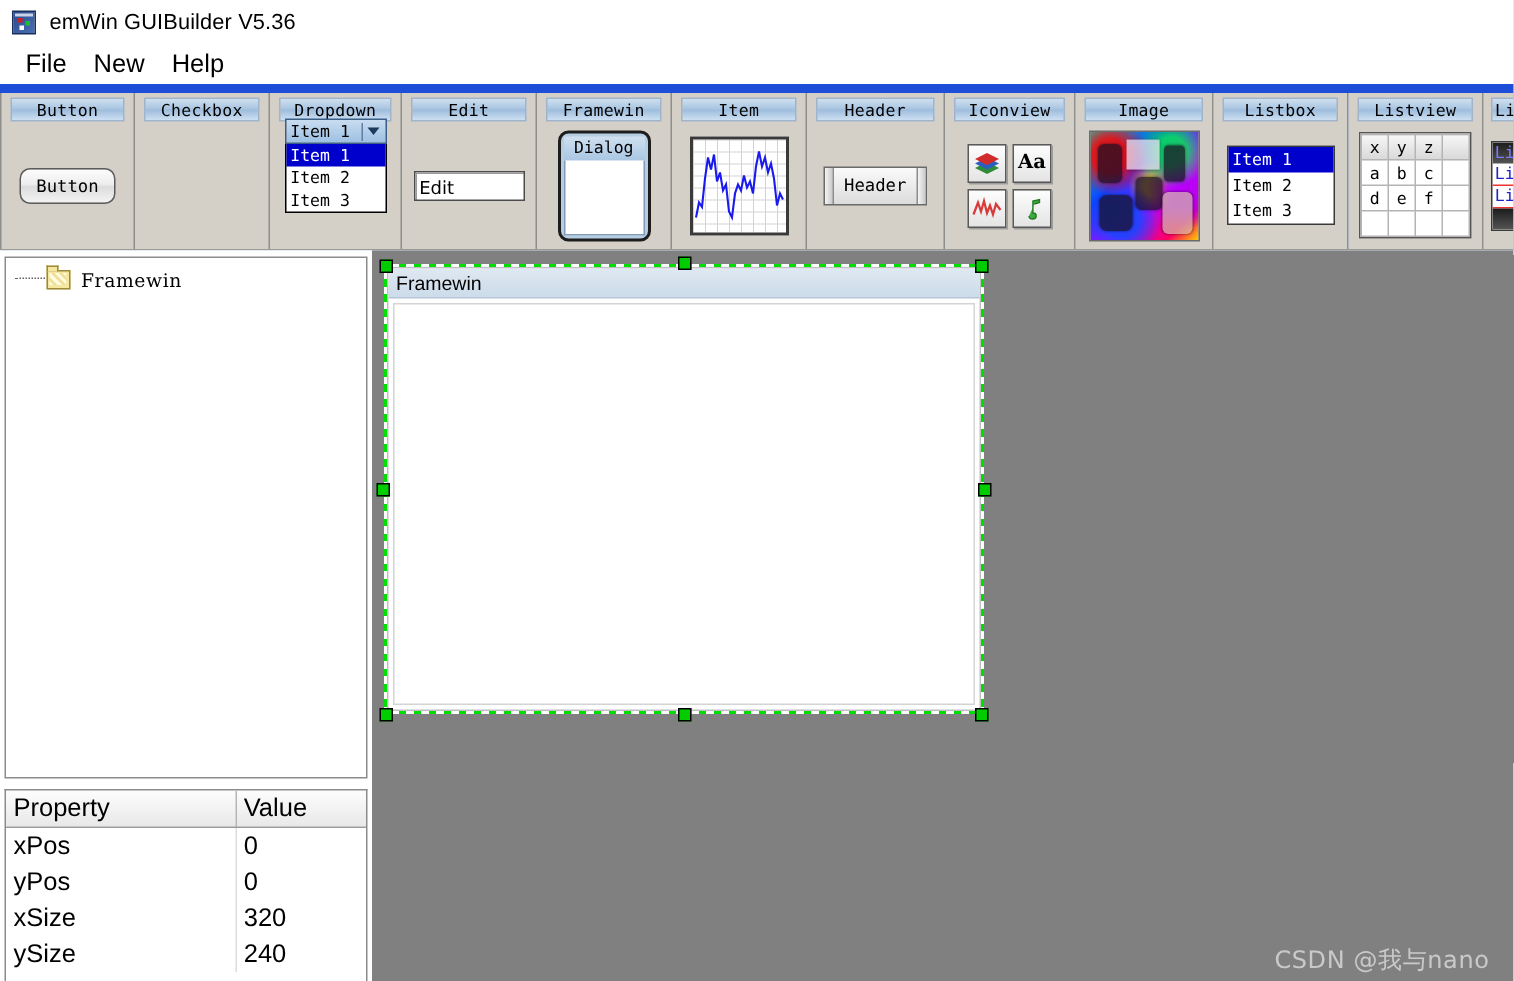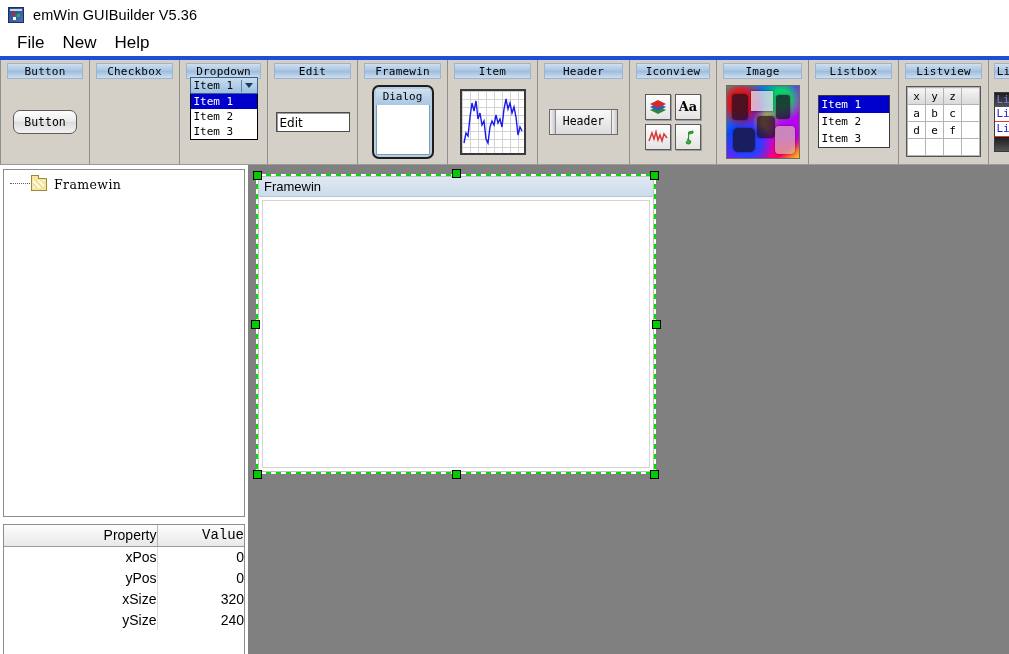--- a/index.html
+++ b/index.html
@@ -56,21 +56,21 @@
     padding: 2px 9px;
     cursor: default;
     color: #000;
   }
 
   
   #palette {
     position: relative;
     height: 104px;
     background: #3b82f6;
-    border-top: 4px solid #1d4ed8;
+    border-top: 6px solid #1d4ed8;
     border-bottom: 1px solid #9a9a96;
     display: flex;
     overflow: hidden;
   }
   .pal-cell {
     position: relative;
     background: #d4d0c8;
     border-right: 1px solid #8e8e8a;
     box-sizing: border-box;
     display: flex;
@@ -369,35 +369,35 @@
     margin-top: 7px;
     flex: 1;
     border: 1px solid #8c8c8c;
     border-bottom: none;
     background:#fff;
     box-sizing: border-box;
     overflow: hidden;
   }
   #props table { border-collapse: collapse; width: 100%; table-layout: fixed; }
   #props th, #props td {
-    font-size: 14px;
-    text-align: right;
+    font-size: 17px;
+    text-align: left;
     font-weight: normal;
     padding: 2px 0 2px 5px;
     height: 21px;
     box-sizing: border-box;
     overflow: hidden;
     white-space: nowrap;
   }
   #props th {
     background: linear-gradient(to bottom,#fdfdfd,#e8e8e8);
     border-bottom: 1px solid #9a9a9a;
     border-right: 1px solid #b4b4b4;
   }
-  #props th:last-child { border-right:none;font-family:Liberation Mono, monospace; }
+  #props th:last-child { border-right:none; }
   #props td { border-right: 1px solid #dcdcdc; }
   #props td:last-child { border-right:none; }
   #props col.c1 { width: 153px; }
 
   
   #canvas {
     flex: 1;
     position: relative;
     background: #808080;
     overflow: hidden;
@@ -720,15 +720,16 @@
         <span class="handle h-tl"></span>
         <span class="handle h-tc"></span>
         <span class="handle h-tr"></span>
         <span class="handle h-ml"></span>
         <span class="handle h-mr"></span>
         <span class="handle h-bl"></span>
         <span class="handle h-bc"></span>
         <span class="handle h-br"></span>
       </div>
     </div>
+    <div id="watermark">CSDN @我与nano</div>
   </div>
 
 </div>
 
 </body></html>

